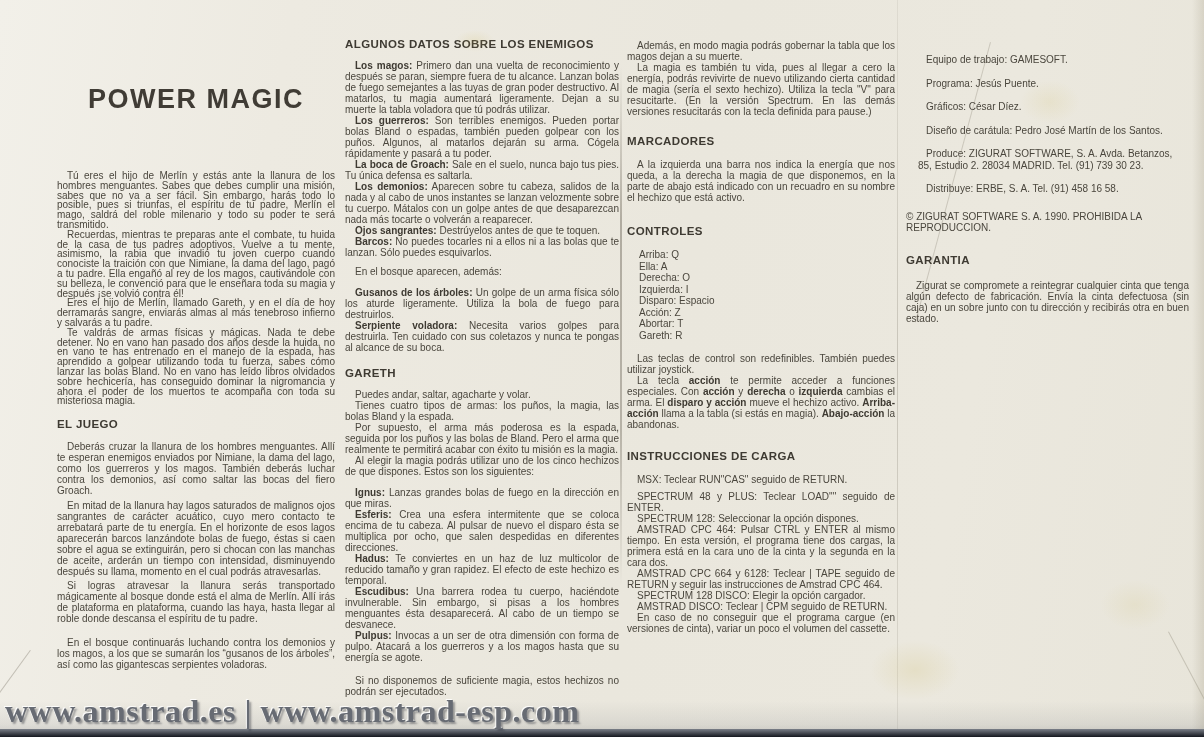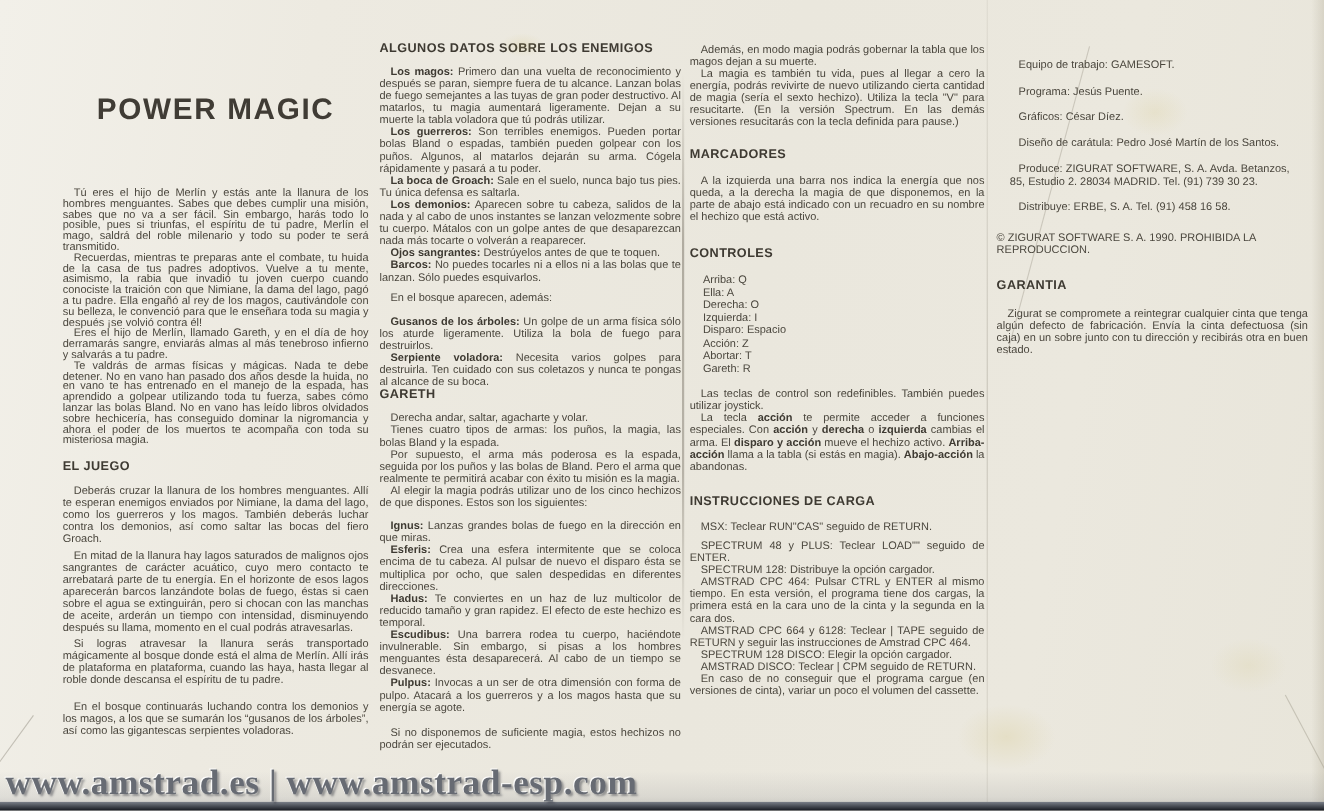--- a/index.html
+++ b/index.html
@@ -16,21 +16,21 @@
   #col4{left:906px;top:42px;width:283px;}
 
   .para{margin:0;font-size:10px;line-height:11px;text-align:justify;text-indent:10px;color:#4a463d;}
   #col1 .intro .para{line-height:9.8px;}
   .h{font-weight:bold;font-size:11.5px;letter-spacing:0.4px;margin:0;color:#3e3a32;}
   .title{font-weight:bold;font-size:27px;letter-spacing:1.5px;text-align:center;color:#403c35;margin:14px 0 56px 0;}
   b{color:#3e3a32;}
 
   .mt3{margin-top:3px;} .mt4{margin-top:4px;}
   .mt8{margin-top:8px;} .mt10{margin-top:10px;} .mt12{margin-top:12px;}
-  .mt13{margin-top:13px;} .mt14{}
+  .mt13{margin-top:13px;} .mt14{margin-top:14px;}
   .mt18{margin-top:18px;} .mt20{margin-top:20px;} .mt22{margin-top:22px;}
   .mb10{margin-bottom:10px;} .mb11{margin-bottom:11px;} .mb12{margin-bottom:12px;} .mb14{margin-bottom:14px;}
 
   .controls-list .control-line{margin:0;font-size:10px;line-height:11.5px;text-align:left;text-indent:0;padding-left:12px;}
   .credits .credit-line{margin:12px;font-size:10px;line-height:11.5px;text-align:left;text-indent:8px;}
   .carga p:nth-child(2){margin-top:6px;}
   .copyright{margin:16px 0 0 0;font-size:10px;line-height:11.5px;text-align:left;text-indent:0;}
 
   
   .crease{position:absolute;width:2px;pointer-events:none;}
@@ -81,21 +81,21 @@
       <p class="para"><b>Ojos sangrantes:</b> Destrúyelos antes de que te toquen.</p>
       <p class="para"><b>Barcos:</b> No puedes tocarles ni a ellos ni a las bolas que te lanzan. Sólo puedes esquivarlos.</p>
     </div>
   <p class="para mt8">En el bosque aparecen, además:</p>
   <div class="mt10">
       <p class="para"><b>Gusanos de los árboles:</b> Un golpe de un arma física sólo los aturde ligeramente. Utiliza la bola de fuego para destruirlos.</p>
       <p class="para"><b>Serpiente voladora:</b> Necesita varios golpes para destruirla. Ten cuidado con sus coletazos y nunca te pongas al alcance de su boca.</p>
     </div>
   <h2 class="h mt14 mb10">GARETH</h2>
   <div>
-    <p class="para">Derecha andar, saltar, agacharte y volar.</p>
+    <p class="para">Puedes andar, saltar, agacharte y volar.</p>
     <p class="para">Tienes cuatro tipos de armas: los puños, la magia, las bolas Bland y la espada.</p>
     <p class="para">Por supuesto, el arma más poderosa es la espada, seguida por los puños y las bolas de Bland. Pero el arma que realmente te permitirá acabar con éxito tu misión es la magia.</p>
     <p class="para">Al elegir la magia podrás utilizar uno de los cinco hechizos de que dispones. Estos son los siguientes:</p>
   </div>
   <div class="mt10">
       <p class="para"><b>Ignus:</b> Lanzas grandes bolas de fuego en la dirección en que miras.</p>
       <p class="para"><b>Esferis:</b> Crea una esfera intermitente que se coloca encima de tu cabeza. Al pulsar de nuevo el disparo ésta se multiplica por ocho, que salen despedidas en diferentes direcciones.</p>
       <p class="para"><b>Hadus:</b> Te conviertes en un haz de luz multicolor de reducido tamaño y gran rapidez. El efecto de este hechizo es temporal.</p>
       <p class="para"><b>Escudibus:</b> Una barrera rodea tu cuerpo, haciéndote invulnerable. Sin embargo, si pisas a los hombres menguantes ésta desaparecerá. Al cabo de un tiempo se desvanece.</p>
       <p class="para"><b>Pulpus:</b> Invocas a un ser de otra dimensión con forma de pulpo. Atacará a los guerreros y a los magos hasta que su energía se agote.</p>
@@ -120,21 +120,21 @@
       <p class="control-line">Acción: Z</p>
       <p class="control-line">Abortar: T</p>
       <p class="control-line">Gareth: R</p>
     </div>
   <p class="para mt12">Las teclas de control son redefinibles. También puedes utilizar joystick.</p>
   <p class="para"><span>La tecla </span><b>acción</b><span> te permite acceder a funciones especiales. Con </span><b>acción</b><span> y </span><b>derecha</b><span> o </span><b>izquierda</b><span> cambias el arma. El </span><b>disparo y acción</b><span> mueve el hechizo activo. </span><b>Arriba-acción</b><span> llama a la tabla (si estás en magia). </span><b>Abajo-acción</b><span> la abandonas.</span></p>
   <h2 class="h mt20 mb12">INSTRUCCIONES DE CARGA</h2>
   <div class="carga">
       <p class="para">MSX: Teclear RUN"CAS" seguido de RETURN.</p>
       <p class="para">SPECTRUM 48 y PLUS: Teclear LOAD"" seguido de ENTER.</p>
-      <p class="para">SPECTRUM 128: Distribuye la opción cargador.</p>
+      <p class="para">SPECTRUM 128: Seleccionar la opción dispones.</p>
       <p class="para">AMSTRAD CPC 464: Pulsar CTRL y ENTER al mismo tiempo. En esta versión, el programa tiene dos cargas, la primera está en la cara uno de la cinta y la segunda en la cara dos.</p>
       <p class="para">AMSTRAD CPC 664 y 6128: Teclear | TAPE seguido de RETURN y seguir las instrucciones de Amstrad CPC 464.</p>
       <p class="para">SPECTRUM 128 DISCO: Elegir la opción cargador.</p>
       <p class="para">AMSTRAD DISCO: Teclear | CPM seguido de RETURN.</p>
       <p class="para">En caso de no conseguir que el programa cargue (en versiones de cinta), variar un poco el volumen del cassette.</p>
     </div>
 </div>
 
 <div class="col" id="col4">
   <div class="credits">

